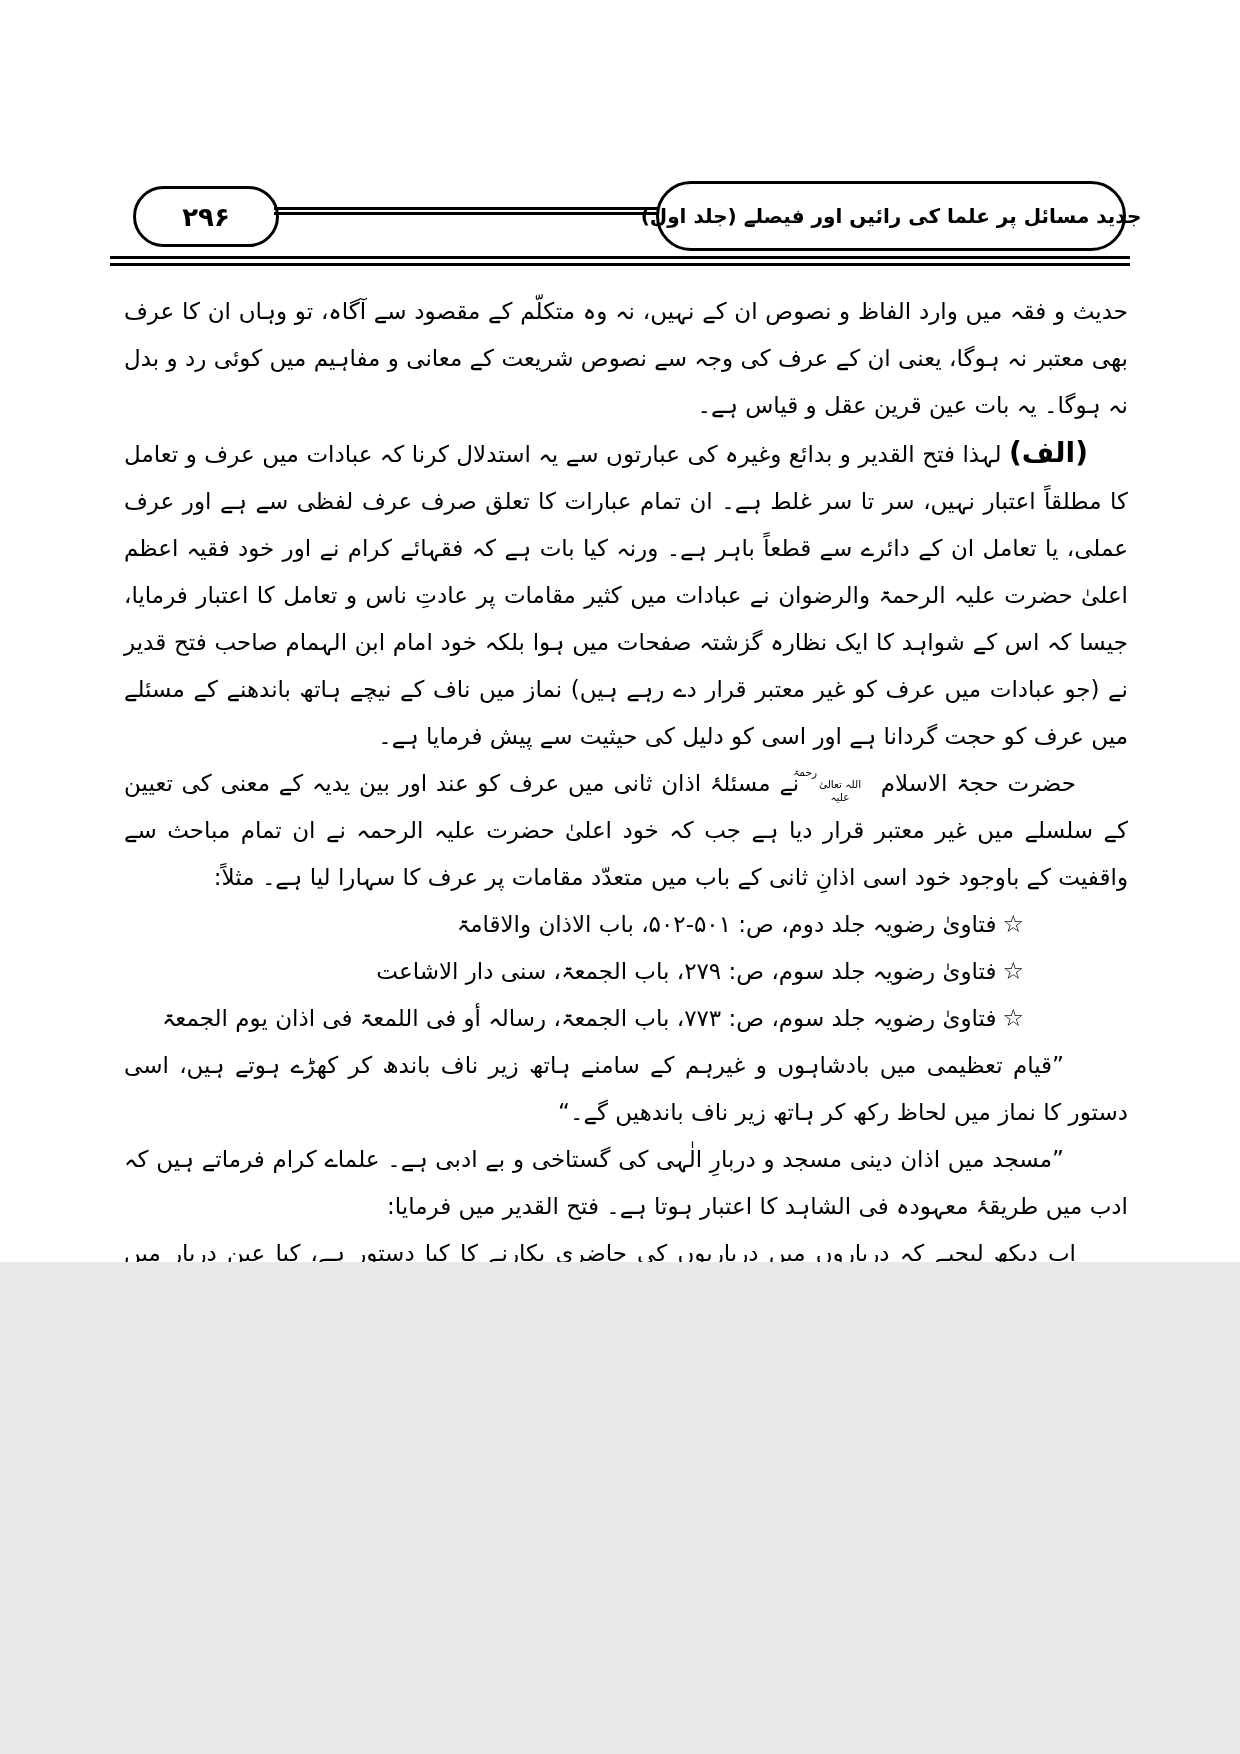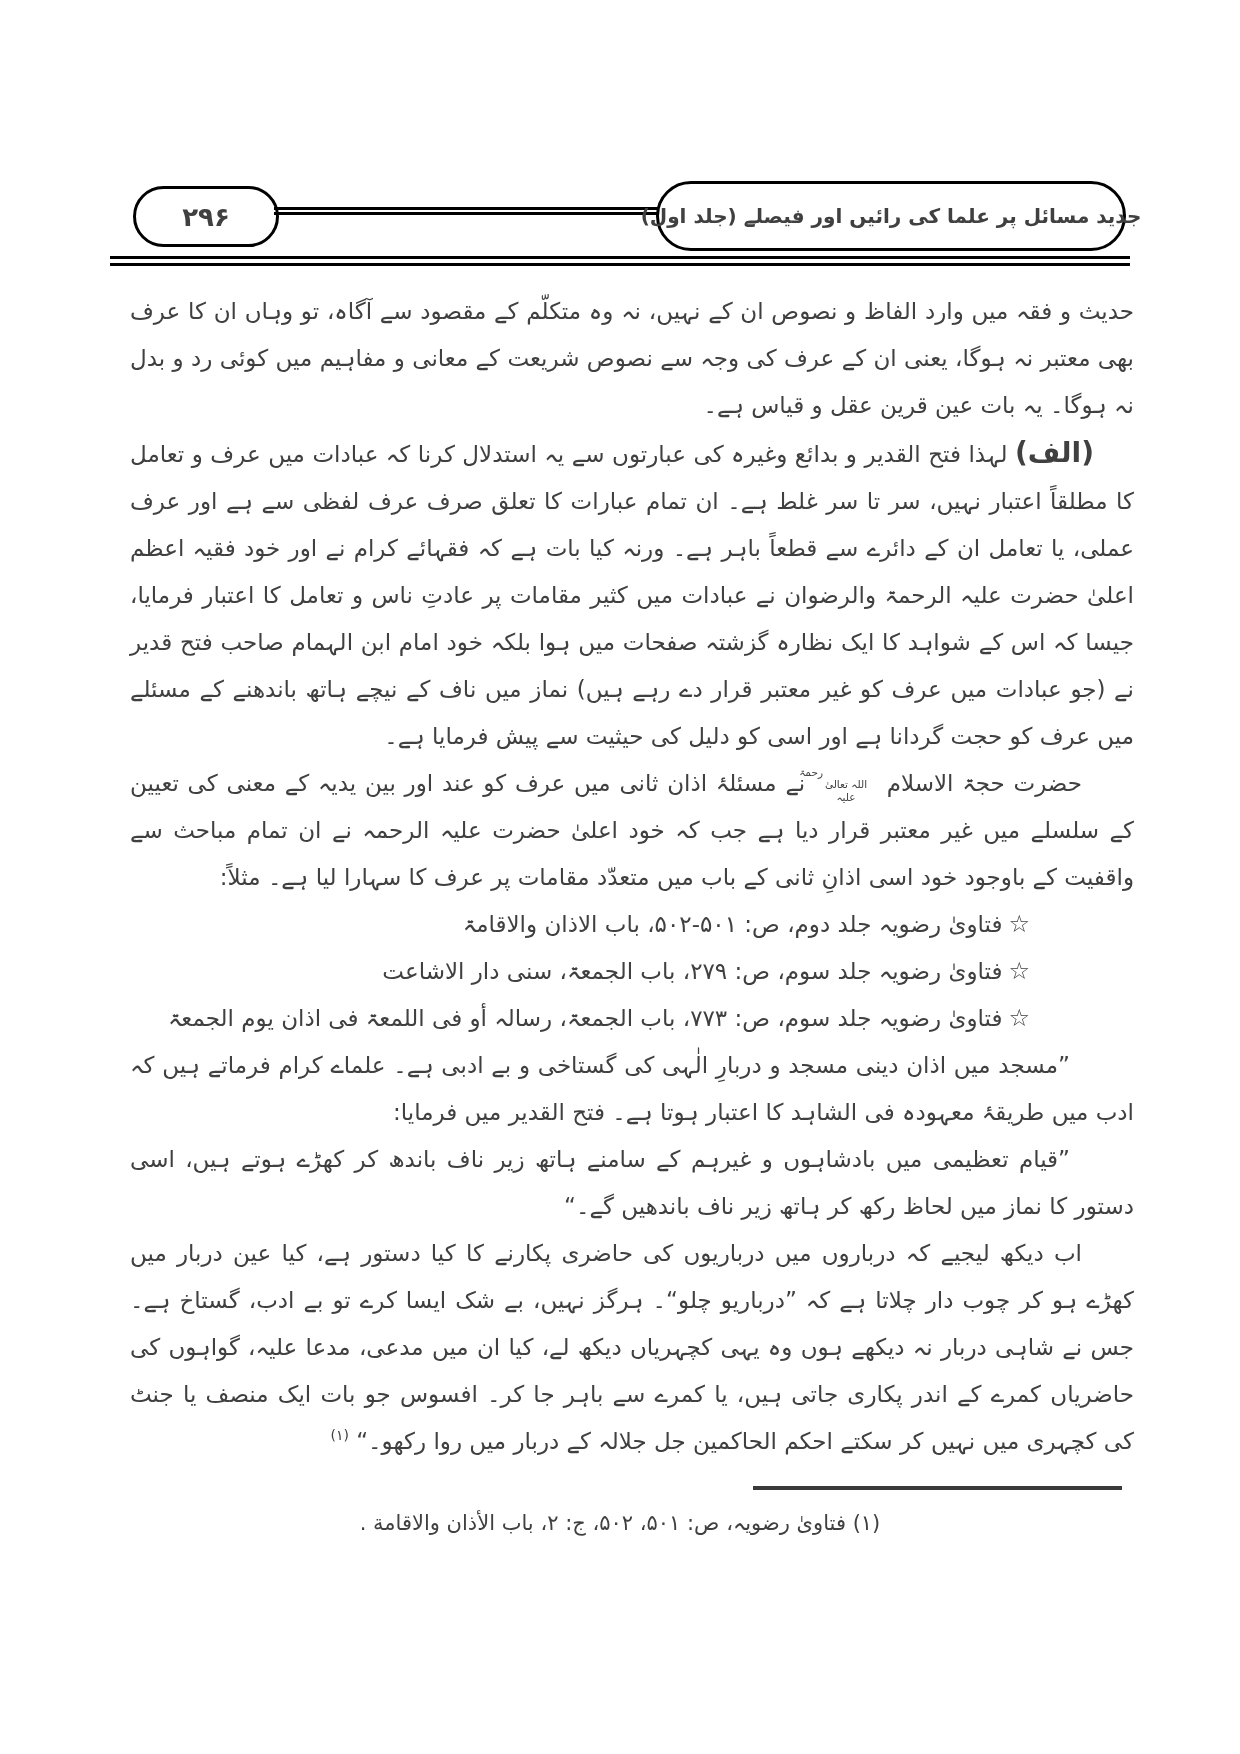--- a/index.html
+++ b/index.html
@@ -1,22 +1,22 @@
 <!DOCTYPE html>
 <html lang="ur"><head>
 <meta charset="utf-8">
 <style>
   html,body{margin:0;padding:0;background:#e8e8e8;}
   .page{
     position:relative;
-    width:1240px;height:1754px;
+    width:1240px;height:1262px;
     margin:0 auto;
     background:#ffffff;
     font-family:"DejaVu Sans", sans-serif;
-    color:#404040;
+    color:#000000;
     overflow:hidden;
   }
   
   .pill{
     position:absolute;
     background:#fff;
     border:3px solid #000;
     display:flex;align-items:center;justify-content:center;
     box-sizing:border-box;
   }
@@ -39,21 +39,21 @@
     box-sizing:border-box;
   }
   .top-rule{
     position:absolute;left:110px;top:256px;width:1020px;height:10px;
     border-top:3px solid #000;border-bottom:3px solid #000;
     box-sizing:border-box;
   }
   
   .body-text{
     position:absolute;
-    top:288px;left:130px;width:1004px;
+    top:288px;left:124px;width:1004px;
     direction:rtl;
     font-size:23px;
     line-height:47px;
     text-align:justify;
   }
   .body-text p{margin:0;padding:0;}
   .indent-sm{text-indent:40px;}
   .indent-md{text-indent:52px;}
   .indent-lg{text-indent:64px;}
   .marker{
@@ -123,23 +123,23 @@
 
     <p class="indent-md"><span>حضرت حجۃ الاسلام </span><span class="honorific">رحمۃ اللہ تعالیٰ علیہ</span><span> نے مسئلۂ اذان ثانی میں عرف کو عند اور بین یدیہ کے معنی کی تعیین کے سلسلے میں غیر معتبر قرار دیا ہے جب کہ خود اعلیٰ حضرت علیہ الرحمہ نے ان تمام مباحث سے واقفیت کے باوجود خود اسی اذانِ ثانی کے باب میں متعدّد مقامات پر عرف کا سہارا لیا ہے۔ مثلاً:</span></p>
 
     <div class="refs">
       <div class="ref"><span class="star">☆</span><span>فتاویٰ رضویہ جلد دوم، ص: ۵۰۱-۵۰۲، باب الاذان والاقامۃ</span></div>
       <div class="ref"><span class="star">☆</span><span>فتاویٰ رضویہ جلد سوم، ص: ۲۷۹، باب الجمعۃ، سنی دار الاشاعت</span></div>
       <div class="ref"><span class="star">☆</span><span>فتاویٰ رضویہ جلد سوم، ص: ۷۷۳، باب الجمعۃ، رسالہ أو فی اللمعۃ فی اذان یوم الجمعۃ</span></div>
     </div>
 
 
+    <p class="indent-lg">”قیام تعظیمی میں بادشاہوں و غیرہم کے سامنے ہاتھ زیر ناف باندھ کر کھڑے ہوتے ہیں، اسی دستور کا نماز میں لحاظ رکھ کر ہاتھ زیر ناف باندھیں گے۔“</p>
+
     <p class="indent-lg">”مسجد میں اذان دینی مسجد و دربارِ الٰہی کی گستاخی و بے ادبی ہے۔ علماے کرام فرماتے ہیں کہ ادب میں طریقۂ معہودہ فی الشاہد کا اعتبار ہوتا ہے۔ فتح القدیر میں فرمایا:</p>
-
-    <p class="indent-lg">”قیام تعظیمی میں بادشاہوں و غیرہم کے سامنے ہاتھ زیر ناف باندھ کر کھڑے ہوتے ہیں، اسی دستور کا نماز میں لحاظ رکھ کر ہاتھ زیر ناف باندھیں گے۔“</p>
 
     <p class="indent-md"><span>اب دیکھ لیجیے کہ درباروں میں درباریوں کی حاضری پکارنے کا کیا دستور ہے، کیا عین دربار میں کھڑے ہو کر چوب دار چلاتا ہے کہ ”درباریو چلو“۔ ہرگز نہیں، بے شک ایسا کرے تو بے ادب، گستاخ ہے۔ جس نے شاہی دربار نہ دیکھے ہوں وہ یہی کچہریاں دیکھ لے، کیا ان میں مدعی، مدعا علیہ، گواہوں کی حاضریاں کمرے کے اندر پکاری جاتی ہیں، یا کمرے سے باہر جا کر۔ افسوس جو بات ایک منصف یا جنٹ کی کچہری میں نہیں کر سکتے احکم الحاکمین جل جلالہ کے دربار میں روا رکھو۔“ </span><sup class="fnref">(۱)</sup></p>
 
   </main>
 
   <div class="fn-rule"></div>
   <div class="footnote">(۱) فتاویٰ رضویہ، ص: ۵۰۱، ۵۰۲، ج: ۲، باب الأذان والاقامة .</div>
 
 </div>
 

